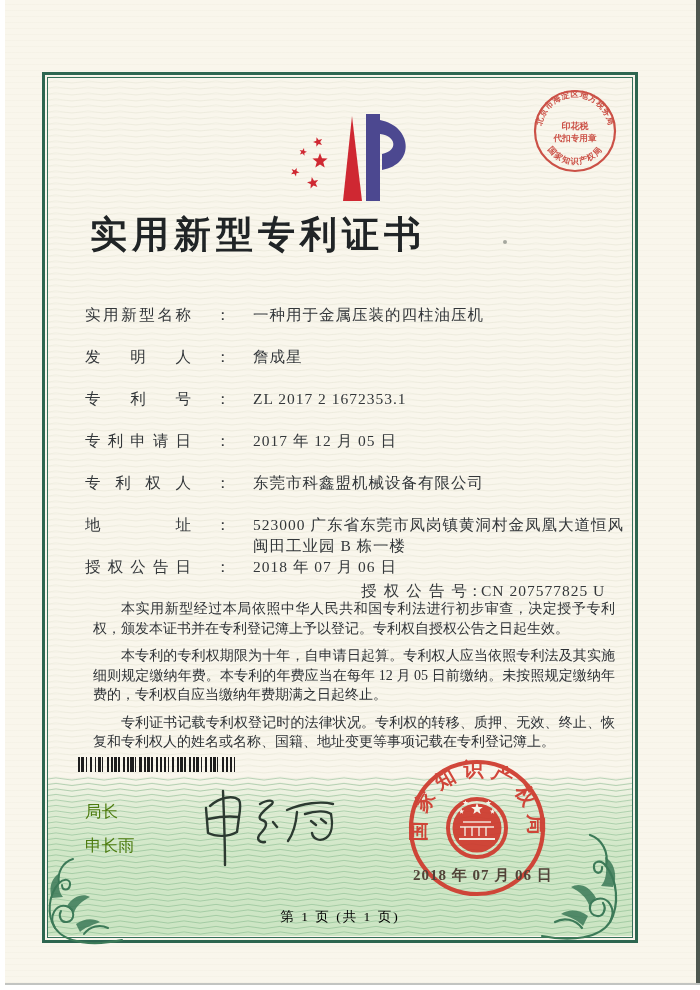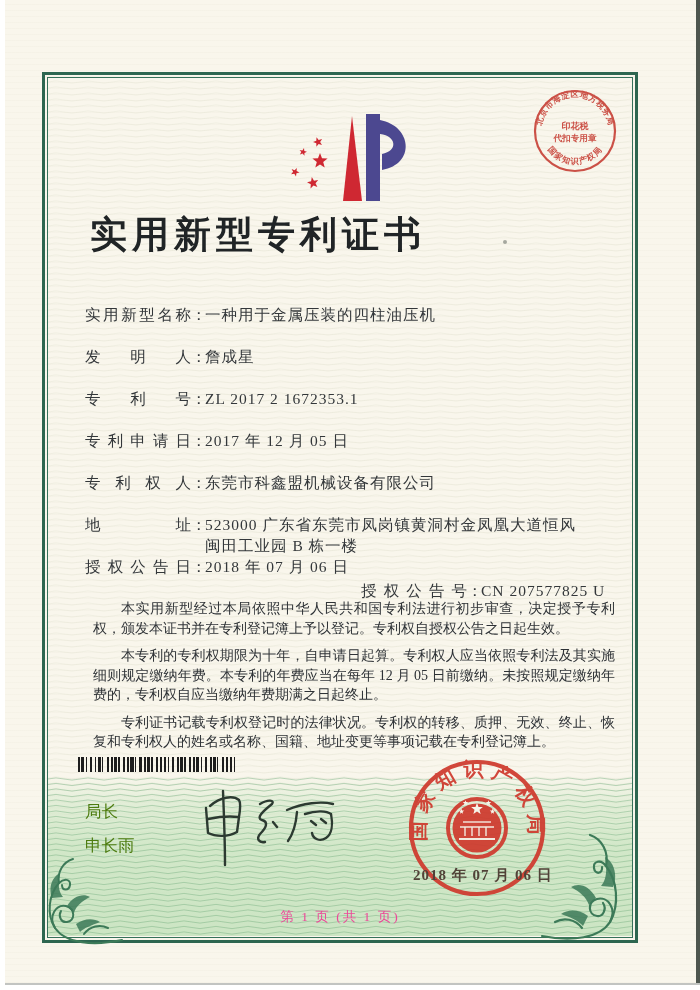--- a/index.html
+++ b/index.html
@@ -20,42 +20,42 @@
     background:linear-gradient(to bottom, rgba(214,235,206,0) 0%, rgba(206,231,197,0.55) 18%, rgba(203,229,194,0.85) 45%, rgba(199,227,191,0.9) 100%);}
   .waves{position:absolute;left:0;top:0;}
   .certno{position:absolute;left:66px;top:112px;font-size:16.5px;letter-spacing:2px;color:#3b3e40;}
   .logo{position:absolute;left:288px;top:103px;}
   .title{position:absolute;left:90px;top:210px;width:500px;text-align:left;
     font-size:37px;font-weight:bold;letter-spacing:5px;color:#202426;}
   .speck{position:absolute;left:503px;top:240px;width:4px;height:4px;border-radius:50%;
     background:#8a8d86;opacity:0.75;}
   
   .fields{position:absolute;left:85px;top:304px;width:540px;font-size:15.5px;color:#33373a;}
-  .frow{display:flex;line-height:21px;margin-bottom:21px;position:relative;}
+  .frow{display:flex;line-height:21px;margin-bottom:21px;position:relative;gap:24px;}
   .flabel{display:inline-block;width:106px;text-align:justify;text-align-last:justify;flex:none;}
   .fcolon{flex:none;width:14px;}
   .fval{letter-spacing:1px;}
   .frow.address{margin-bottom:0;height:42px;margin-top:8px;}
   .frow.address .fval{width:376px;}
   .grant-right{position:absolute;left:276px;top:0;display:flex;margin-top:24px;}
   
   .paras{position:absolute;left:85px;top:591px;width:538px;font-size:14px;
     line-height:19.5px;color:#2e3236;text-align:justify;}
   .paras p{margin:8px;text-indent:2em;}
   
   .barcode{position:absolute;left:78px;top:757px;width:160px;height:15px;
     background-image:repeating-linear-gradient(90deg,#1d1d1d 0 1.5px,rgba(0,0,0,0) 1.5px 3px,#1d1d1d 3px 6px,rgba(0,0,0,0) 6px 7.5px,#1d1d1d 7.5px 8.5px,rgba(0,0,0,0) 8.5px 12px,#1d1d1d 12px 14px,rgba(0,0,0,0) 14px 16.5px);}
   .sig-block{position:absolute;left:85px;top:795px;font-size:16.5px;color:#4d7c0f;line-height:34px;}
   .sig-svg{position:absolute;left:192px;top:776px;}
   .seal{position:absolute;left:402px;top:753px;opacity:0.93;}
   .seal-date{position:absolute;left:413px;top:866px;width:170px;font-size:15px;
     letter-spacing:1px;color:#514238;font-weight:600;}
   .stamp{position:absolute;left:528px;top:84px;opacity:0.92;}
   .footer{position:absolute;left:140px;top:908px;width:400px;text-align:center;
-    font-size:13.5px;color:#ec4899;letter-spacing:2px;}
+    font-size:13.5px;color:#000000;letter-spacing:2px;}
   .ornament{position:absolute;}
 </style>
 </head>
 <body>
 
 <div class="scan">
   <div class="paper"></div>
 
   <div class="frame">
     <div class="frame-inner"></div>

